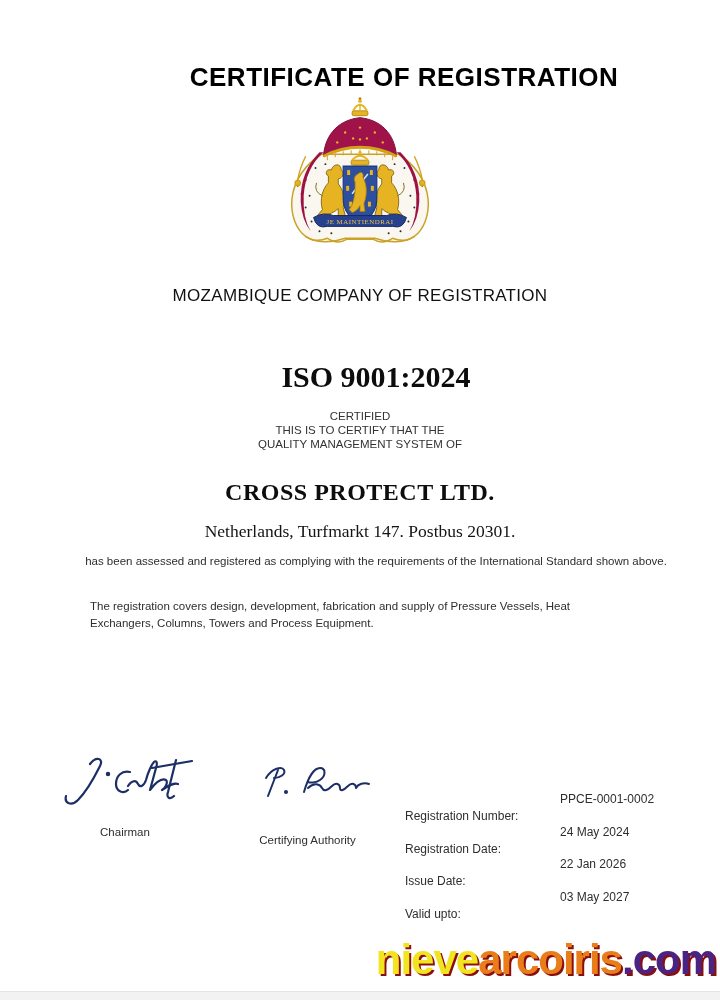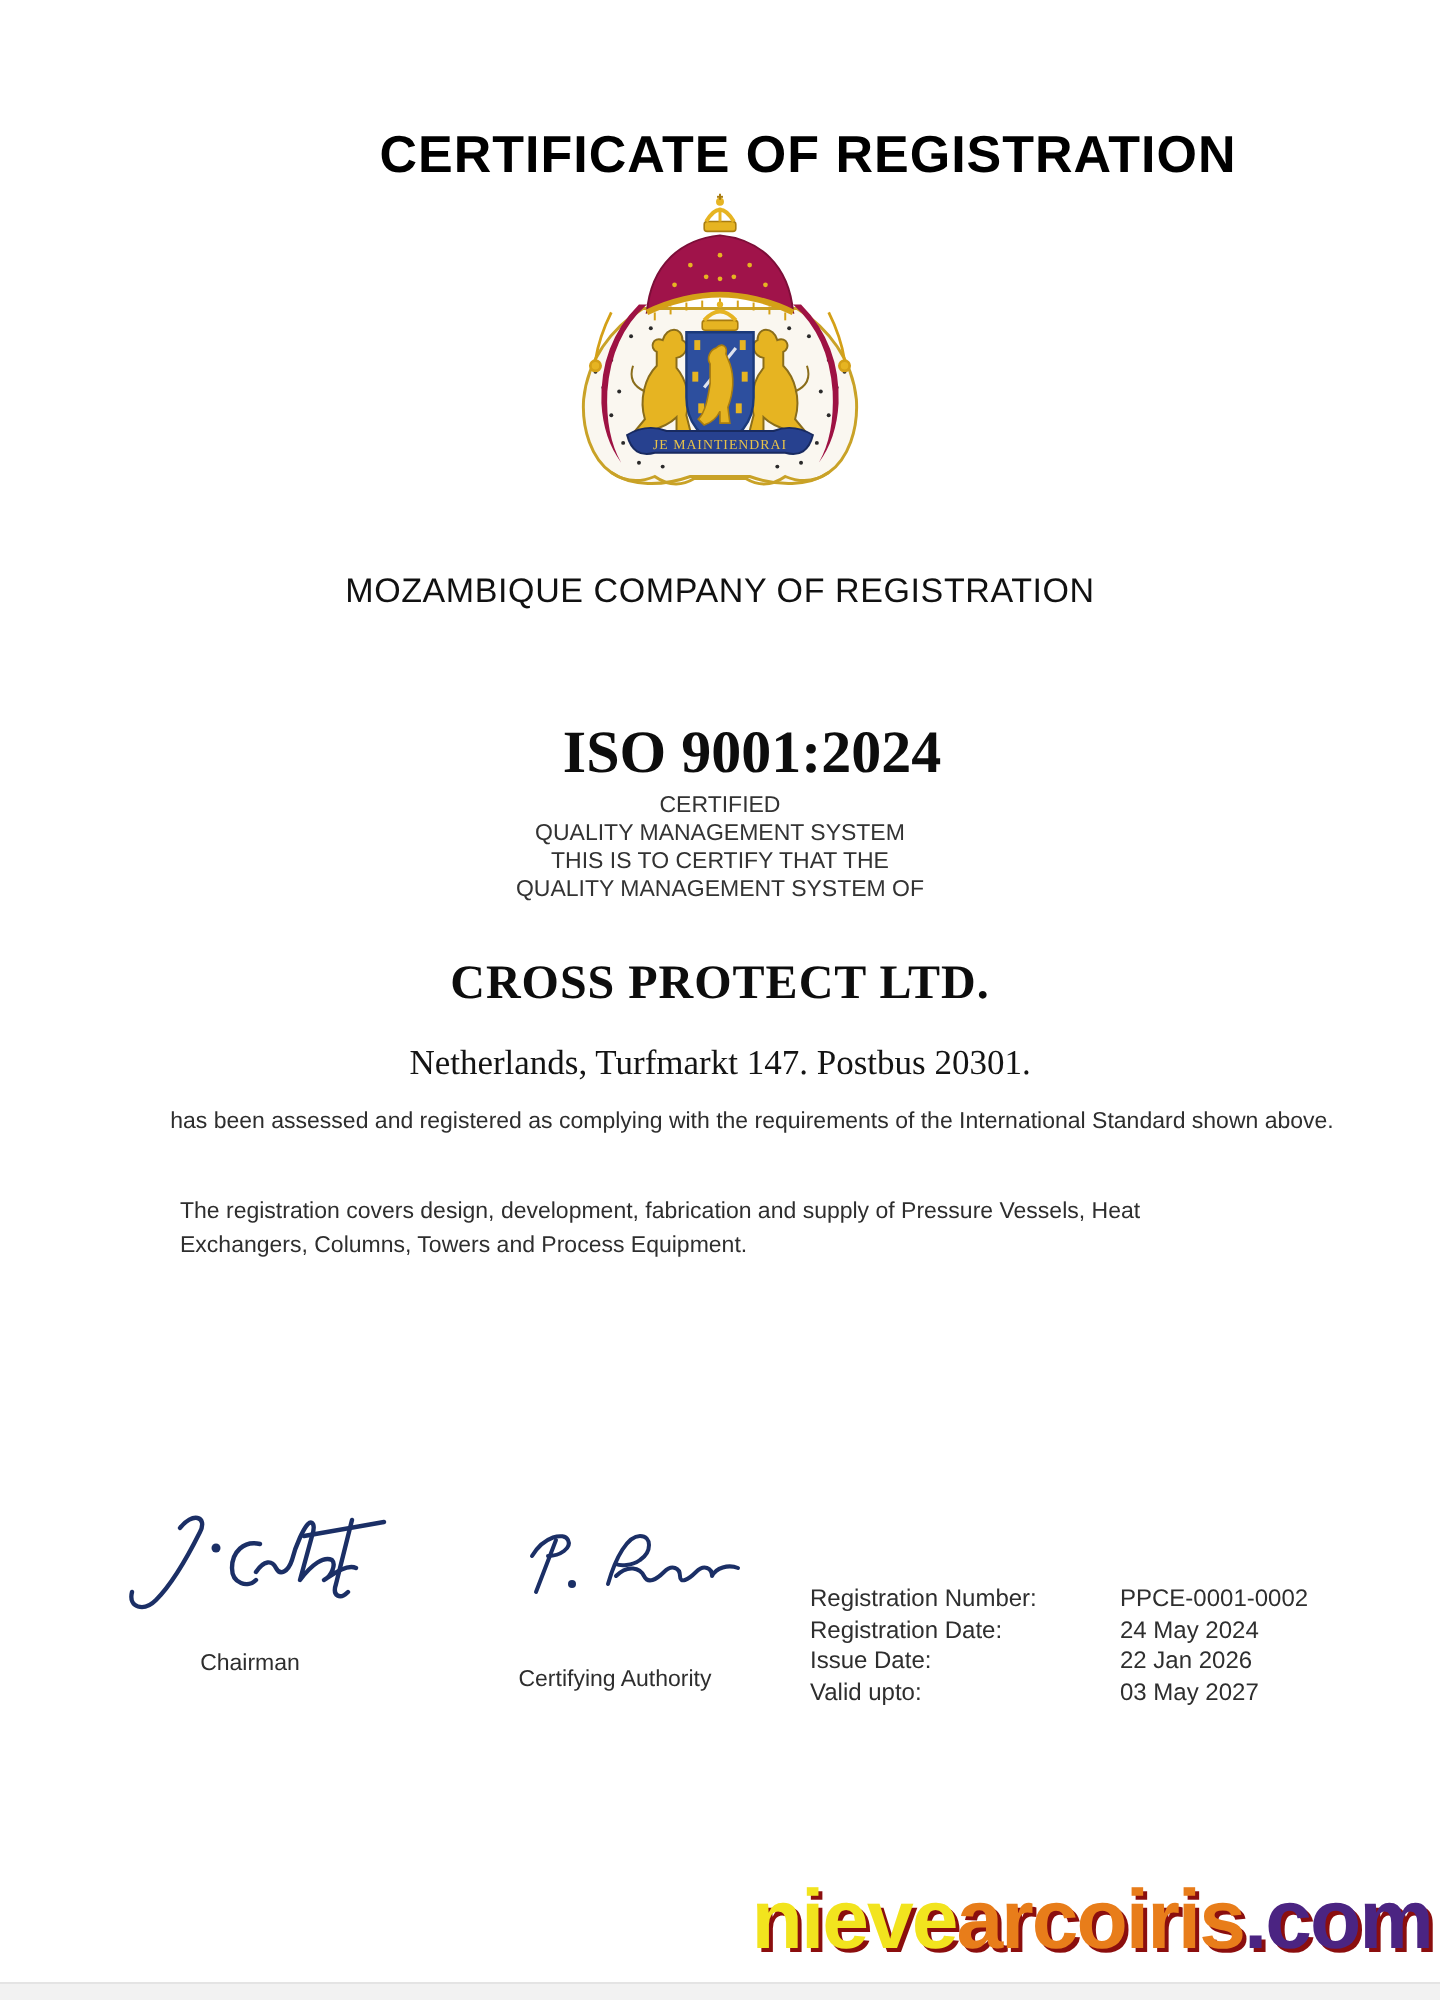--- a/index.html
+++ b/index.html
@@ -23,21 +23,21 @@
     position:absolute; top:286px; left:0; width:100%;
     text-align:center; font-size:17px; font-weight:normal; color:#111;
     letter-spacing:0.3px;
   }
   .standard {
     position:absolute; top:360px; left:16px; width:100%;
     text-align:center; font-family:"Liberation Serif", serif;
     font-size:30px; font-weight:bold; color:#0d0d0d;
   }
   .cert-lines {
-    position:absolute; top:396px; left:0; width:100%;
+    position:absolute; top:409px; left:0; width:100%;
     text-align:center; font-size:11.5px; line-height:14px; color:#333;
   }
   .company {
     position:absolute; top:479px; left:0; width:100%;
     text-align:center; font-family:Liberation Serif, serif;
     font-size:24px; font-weight:bold; color:#0d0d0d; letter-spacing:0.5px;
   }
   .address {
     position:absolute; top:521px; left:0; width:100%;
     text-align:center; font-family:"Liberation Serif", serif;
@@ -59,21 +59,21 @@
   }
   .sig2-label {
     position:absolute; left:240px; top:834px; width:135px;
     text-align:center; font-size:11.5px; color:#2e2e2e;
   }
   .reg-block {
     position:absolute; left:405px; top:792px; width:280px;
     font-size:12px; color:#2e2e2e;
   }
   .reg-row { display:flex; line-height:15.5px; }
-  .reg-label { width:155px; }
+  .reg-label { width:155px;margin-top:17px; }
   .reg-value { flex:1; }
   .watermark {
     position:absolute; right:4px; top:936px;
     font-size:42px; font-weight:bold; letter-spacing:-1px;
     font-family:"Liberation Sans", sans-serif;
     text-shadow:2px 2px 0 #8b0e0e;
     white-space:nowrap;
   }
   .wm-1 { color:#f2e41e; }
   .wm-2 { color:#e87d1a; }
@@ -196,21 +196,20 @@
       <text x="85" y="131" text-anchor="middle" font-size="7" font-family="Liberation Serif, serif" fill="#e8c34a" letter-spacing="0.5">JE MAINTIENDRAI</text>
     </svg>
   </div>
 
   <div class="subtitle">MOZAMBIQUE COMPANY OF REGISTRATION</div>
 
   <div class="standard">ISO 9001:2024</div>
 
   <div class="cert-lines">
     <div>CERTIFIED</div>
-    <div>QUALITY MANAGEMENT SYSTEM</div>
     <div>THIS IS TO CERTIFY THAT THE</div>
     <div>QUALITY MANAGEMENT SYSTEM OF</div>
   </div>
 
   <div class="company">CROSS PROTECT LTD.</div>
 
   <div class="address">Netherlands, Turfmarkt 147. Postbus 20301.</div>
 
   <div class="assessment">has been assessed and registered as complying with the requirements of the International Standard shown above.</div>
 

